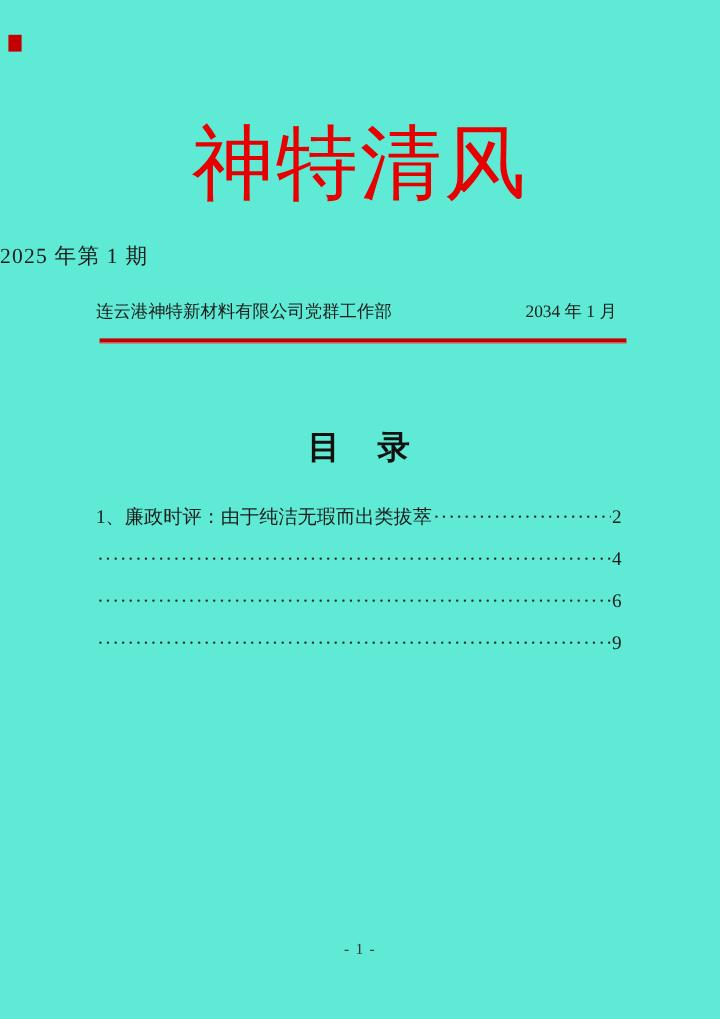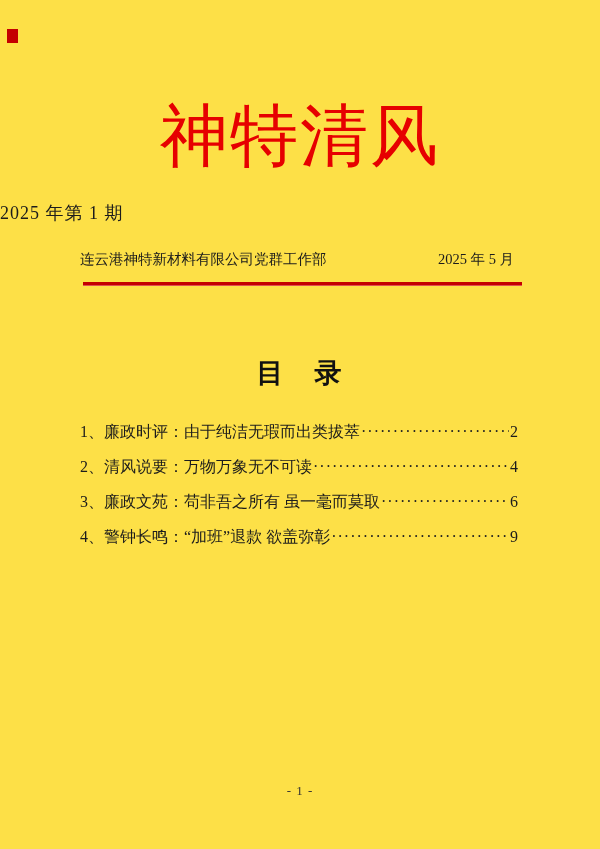--- a/index.html
+++ b/index.html
@@ -4,21 +4,21 @@
 <style>
   html, body {
     margin: 0;
     padding: 0;
     background: #ffffff;
   }
   .page {
     position: relative;
     width: 600px;
     height: 849px;
-    background: #fde047;
+    background: #5eead4;
     overflow: hidden;
     font-family: "Liberation Serif", "DejaVu Serif", serif;
     color: #1c1c1c;
   }
   .corner-mark {
     position: absolute;
     left: 7px;
     top: 29px;
     width: 11px;
     height: 14px;
@@ -123,45 +123,42 @@
 <div class="page">
 
   <div class="corner-mark"></div>
 
   <h1 class="title">神特清风</h1>
 
   <div class="issue">2025 年第 1 期</div>
 
   <div class="masthead-row">
     <span>连云港神特新材料有限公司党群工作部</span>
-    <span>2025 年 5 月</span>
+    <span>2034 年 1 月</span>
   </div>
 
   <div class="rule"></div>
 
   <h2 class="toc-heading">目　录</h2>
 
   <div class="toc">
     <div class="toc-row">
       <span class="toc-label">1、廉政时评：由于纯洁无瑕而出类拔萃</span>
       <span class="dots">································································································</span>
       <span class="pagenum">2</span>
     </div>
     <div class="toc-row">
-      <span class="toc-label">2、清风说要：万物万象无不可读</span>
       <span class="dots">································································································</span>
       <span class="pagenum">4</span>
     </div>
     <div class="toc-row">
-      <span class="toc-label">3、廉政文苑：苟非吾之所有 虽一毫而莫取</span>
       <span class="dots">································································································</span>
       <span class="pagenum">6</span>
     </div>
     <div class="toc-row">
-      <span class="toc-label">4、警钟长鸣：“加班”退款 欲盖弥彰</span>
       <span class="dots">································································································</span>
       <span class="pagenum">9</span>
     </div>
   </div>
 
   <div class="footer">- 1 -</div>
 
 </div>
 
 </body></html>

